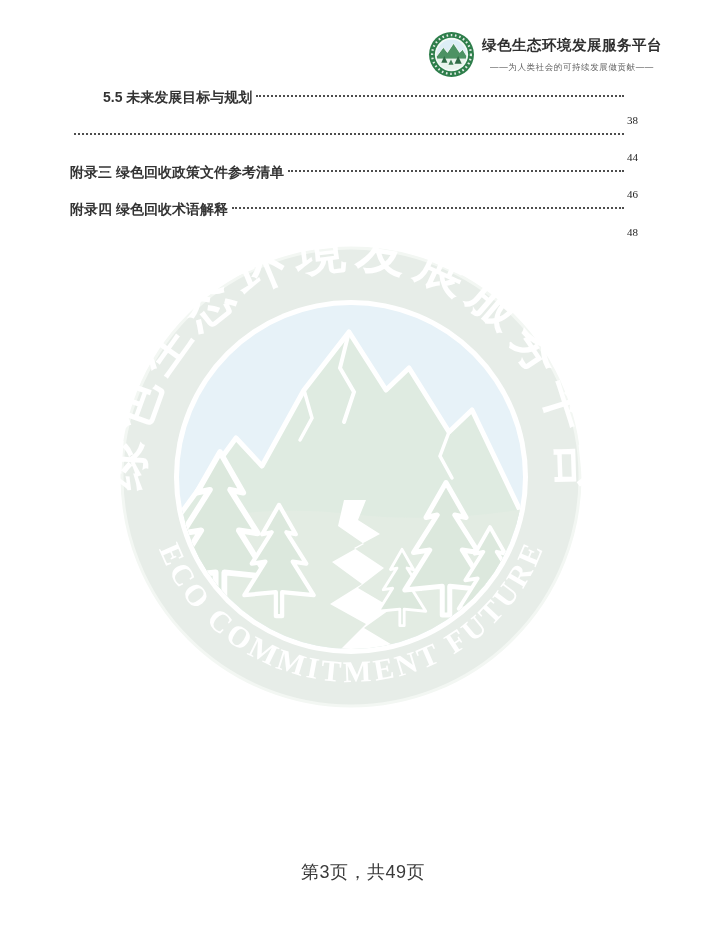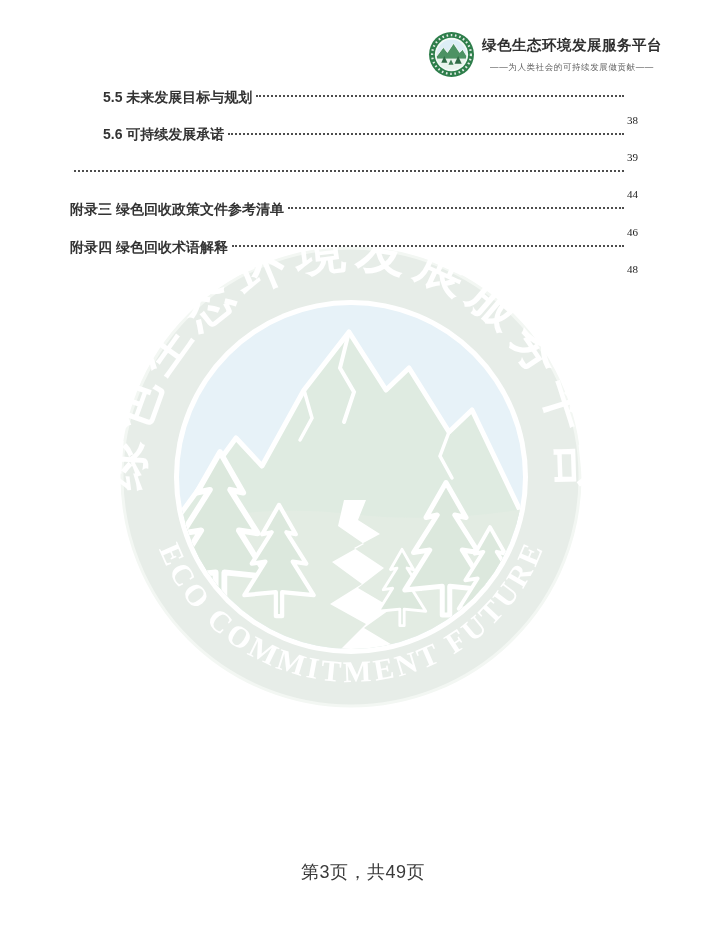--- a/index.html
+++ b/index.html
@@ -111,25 +111,20 @@
   </div>
 
   <div class="toc">
 
     <div class="toc-row indent">
       <span class="toc-label">5.5 未来发展目标与规划</span>
       <span class="toc-dots"></span>
       <span class="toc-page">38</span>
     </div>
 
-    <div class="toc-row indent">
-      <span class="toc-label">5.6 可持续发展承诺</span>
-      <span class="toc-dots"></span>
-      <span class="toc-page">39</span>
-    </div>
 
 
     <div class="toc-row">
       <span class="toc-dots"></span>
       <span class="toc-page">44</span>
     </div>
 
     <div class="toc-row">
       <span class="toc-label">附录三 绿色回收政策文件参考清单</span>
       <span class="toc-dots"></span>

